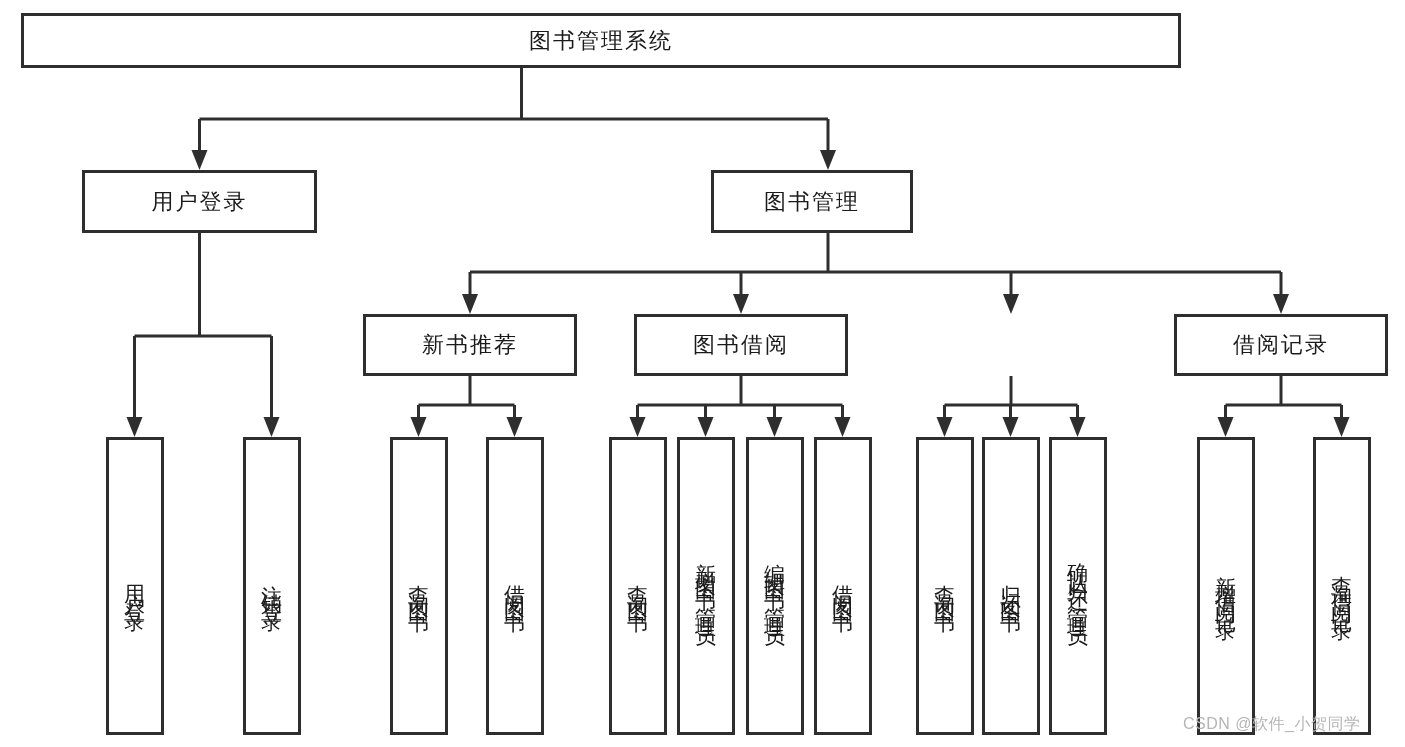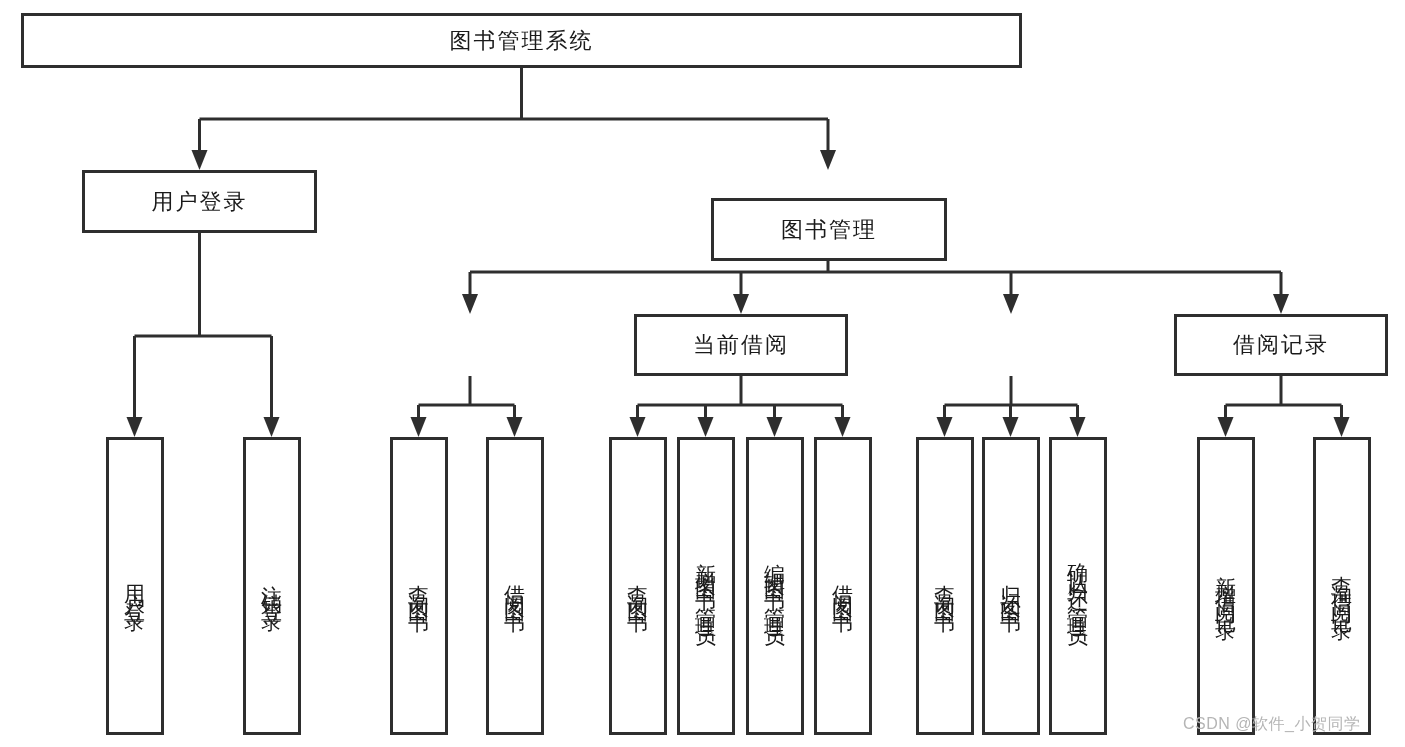--- a/index.html
+++ b/index.html
@@ -130,33 +130,36 @@
     <polygon points="1069.5,417 1085.5,417 1077.5,437"></polygon>
 
     <line x1="1281" y1="376" x2="1281" y2="405"></line>
     <line x1="1225.5" y1="405" x2="1341.5" y2="405"></line>
     <line x1="1225.5" y1="405" x2="1225.5" y2="423"></line>
     <line x1="1341.5" y1="405" x2="1341.5" y2="423"></line>
     <polygon points="1217.5,417 1233.5,417 1225.5,437"></polygon>
     <polygon points="1333.5,417 1349.5,417 1341.5,437"></polygon>
   </svg>
 
-  <div class="node" style="left:21px; top:13px; width:1001px; height:55px;">
+  <div class="node" style="left:21px; top:13px; width:1160px; height:55px;">
     <span class="hlabel">图书管理系统</span>
   </div>
 
   <div class="node" style="left:82px; top:170px; width:235px; height:63px;">
     <span class="hlabel">用户登录</span>
   </div>
-  <div class="node" style="left:711px; top:170px; width:236px; height:63px;margin-top:28px;">
+  <div class="node" style="left:711px; top:170px; width:202px; height:63px;">
     <span class="hlabel">图书管理</span>
   </div>
 
+  <div class="node" style="left:363px; top:314px; width:214px; height:62px;">
+    <span class="hlabel">新书推荐</span>
+  </div>
   <div class="node" style="left:634px; top:314px; width:214px; height:62px;">
-    <span class="hlabel">当前借阅</span>
+    <span class="hlabel">图书借阅</span>
   </div>
   <div class="node" style="left:1174px; top:314px; width:214px; height:62px;">
     <span class="hlabel">借阅记录</span>
   </div>
 
   <div class="node leaf" style="left:106px;">
     <span class="vlabel">用户登录</span>
   </div>
   <div class="node leaf" style="left:243px;">
     <span class="vlabel">注销登录</span>

